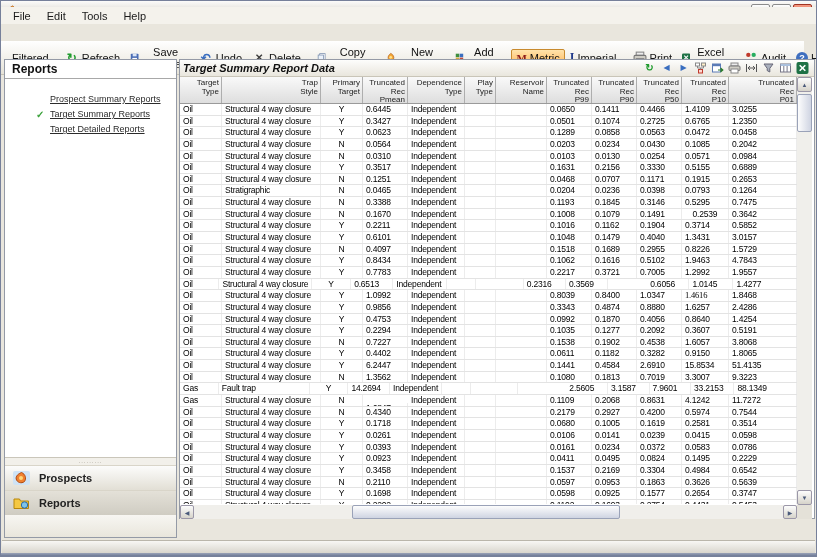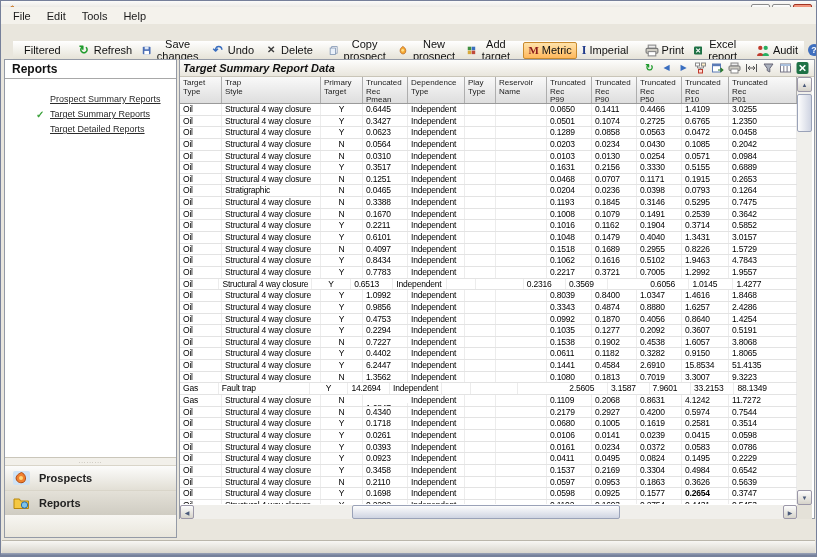--- a/index.html
+++ b/index.html
@@ -22,23 +22,23 @@
   .wbtn .maxbox { width:8px; height:7px; border:1px solid #333; border-top:2px solid #333; }
   .wbtn.close { background:linear-gradient(#f49a82,#d9503a); border-color:#a03322;
                 color:#fff; font-weight:bold; font-size:10px; }
 
   
   .menubar { position:absolute; left:0; top:6px; right:0; height:17px;
              background:#f4f2ec; display:flex; align-items:center; padding-left:4px; }
   .menu-item { font-size:11px; color:#1a1a1a; padding:1px 8px; }
 
   
-  .toolbar { position:absolute; left:0; top:40px; right:12px; height:19px;
+  .toolbar { position:absolute; left:0; top:40px; right:12px; height:34px;
              background:linear-gradient(#ffffff,#e6e3d8);
-             border-bottom:1px solid #c7c3b6; display:flex; align-items:center;margin-left:12px; }
+             border-bottom:1px solid #c7c3b6; display:flex; align-items:center; }
   .grip { width:5px; height:13px; margin:0 3px;
           background:repeating-linear-gradient(#9a96a8 0 2px, transparent 2px 4px);
           background-size:2px 100%; background-repeat:no-repeat; background-position:1px 0; }
   .tsep { width:1px; height:14px; background:#b9b5aa; margin:0 3px; }
   .tbtn { display:flex; align-items:center; gap:3px; padding:1px 4px; height:17px;
           background:transparent; border:1px solid transparent; font-size:11px;
           font-family:"Liberation Sans",sans-serif; color:#111; cursor:default; }
   .tbtn.active { background:linear-gradient(#ffe3ab,#ffb85c); border:1px solid #c88a2e; border-radius:2px; }
   .ico { width:14px; height:13px; display:inline-flex; align-items:center; justify-content:center;
          font-size:12px; line-height:1; }
@@ -71,21 +71,21 @@
   
   .gridpanel { position:absolute; left:178px; top:58px; width:636px; height:460px;
                border:1px solid #949aa6; background:#fff; }
   .gp-header { height:17px; background:linear-gradient(#fdfdfc,#e9e6dd);
                border-bottom:1px solid #c9c5b8; display:flex; align-items:center; padding:0 3px; }
   .gp-title { font-size:11px; font-weight:bold; font-style:italic; color:#111; }
   .gp-icons { margin-left:auto; display:flex; align-items:center; gap:4px; padding-right:2px; }
   .pico { width:13px; height:12px; display:inline-flex; align-items:center; justify-content:center;
           font-size:10px; line-height:1; cursor:default; }
 
-  .colhead { display:flex; height:27px; border-bottom:1px solid #9a9a9a; background:#000000; width:617px; }
+  .colhead { display:flex; height:27px; border-bottom:1px solid #9a9a9a; background:#000000; width:617px;text-align:right; }
   .hcell { border-right:1px solid #aeaeae; background:linear-gradient(#f9f9f9,#dedede);
            font-size:8px; line-height:8.5px; padding:2px 2px 0 3px; color:#222;
            white-space:pre-line; overflow:hidden; }
   .grid-body { position:relative; height:400px; overflow:hidden; width:617px; background:#fff; }
   .grow { display:flex; height:11.65px; border-bottom:1px solid #e3e3e3; background:#fff; }
   .gcell { border-right:1px solid #ececec; font-size:8.5px; letter-spacing:-0.2px;
            line-height:10.5px; padding:0 3px; white-space:nowrap; overflow:hidden; color:#000; }
 
   
   .vscroll { position:absolute; right:2px; top:17px; width:15px; height:428px; background:#f0efeb; }
@@ -473,21 +473,21 @@
           <div class="gcell" style="width: 42px;">Oil</div>
           <div class="gcell" style="width: 99px;">Structural 4 way closure</div>
           <div class="gcell" style="width: 42px; text-align: center;">N</div>
           <div class="gcell" style="width: 45px;">0.1670</div>
           <div class="gcell" style="width: 57px;">Independent</div>
           <div class="gcell" style="width: 31px;"></div>
           <div class="gcell" style="width: 51px;"></div>
           <div class="gcell" style="width: 45px;">0.1008</div>
           <div class="gcell" style="width: 45px;">0.1079</div>
           <div class="gcell" style="width: 45px;">0.1491</div>
-          <div class="gcell" style="width: 47px;">0.2539</div>
+          <div class="gcell" style="width: 47px; text-align: center;">0.2539</div>
           <div class="gcell" style="width: 68px;">0.3642</div>
         </div>
         <div class="grow">
           <div class="gcell" style="width: 42px;">Oil</div>
           <div class="gcell" style="width: 99px;">Structural 4 way closure</div>
           <div class="gcell" style="width: 42px; text-align: center;">Y</div>
           <div class="gcell" style="width: 45px;">0.2211</div>
           <div class="gcell" style="width: 57px;">Independent</div>
           <div class="gcell" style="width: 31px;"></div>
           <div class="gcell" style="width: 51px;"></div>
@@ -571,21 +571,21 @@
           <div class="gcell" style="width: 42px;">Oil</div>
           <div class="gcell" style="width: 99px;">Structural 4 way closure</div>
           <div class="gcell" style="width: 42px; text-align: center;">Y</div>
           <div class="gcell" style="width: 45px;">1.0992</div>
           <div class="gcell" style="width: 57px;">Independent</div>
           <div class="gcell" style="width: 31px;"></div>
           <div class="gcell" style="width: 51px;"></div>
           <div class="gcell" style="width: 45px;">0.8039</div>
           <div class="gcell" style="width: 45px;">0.8400</div>
           <div class="gcell" style="width: 45px;">1.0347</div>
-          <div class="gcell" style="width: 47px;">1.4616</div>
+          <div class="gcell" style="width: 47px; font-family: Liberation Serif, serif;">1.4616</div>
           <div class="gcell" style="width: 68px;">1.8468</div>
         </div>
         <div class="grow">
           <div class="gcell" style="width: 42px;">Oil</div>
           <div class="gcell" style="width: 99px;">Structural 4 way closure</div>
           <div class="gcell" style="width: 42px; text-align: center;">Y</div>
           <div class="gcell" style="width: 45px;">0.9856</div>
           <div class="gcell" style="width: 57px;">Independent</div>
           <div class="gcell" style="width: 31px;"></div>
           <div class="gcell" style="width: 51px;"></div>
@@ -809,21 +809,21 @@
           <div class="gcell" style="width: 42px;">Oil</div>
           <div class="gcell" style="width: 99px;">Structural 4 way closure</div>
           <div class="gcell" style="width: 42px; text-align: center;">Y</div>
           <div class="gcell" style="width: 45px;">0.1698</div>
           <div class="gcell" style="width: 57px;">Independent</div>
           <div class="gcell" style="width: 31px;"></div>
           <div class="gcell" style="width: 51px;"></div>
           <div class="gcell" style="width: 45px;">0.0598</div>
           <div class="gcell" style="width: 45px;">0.0925</div>
           <div class="gcell" style="width: 45px;">0.1577</div>
-          <div class="gcell" style="width: 47px; font-weight: bold;">0.2654</div>
+          <div class="gcell" style="width: 47px;">0.2654</div>
           <div class="gcell" style="width: 68px;">0.3747</div>
         </div>
         <div class="grow">
           <div class="gcell" style="width: 42px;">Oil</div>
           <div class="gcell" style="width: 99px;">Structural 4 way closure</div>
           <div class="gcell" style="width: 42px; text-align: center;">Y</div>
           <div class="gcell" style="width: 45px;">0.2202</div>
           <div class="gcell" style="width: 57px;">Independent</div>
           <div class="gcell" style="width: 31px;"></div>
           <div class="gcell" style="width: 51px;"></div>

